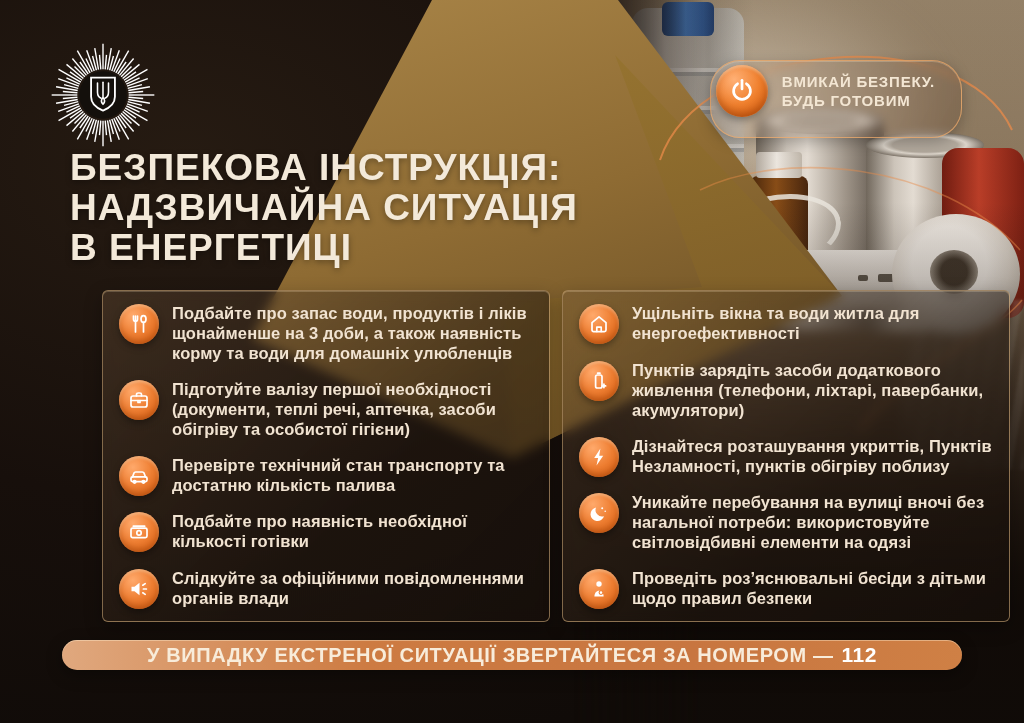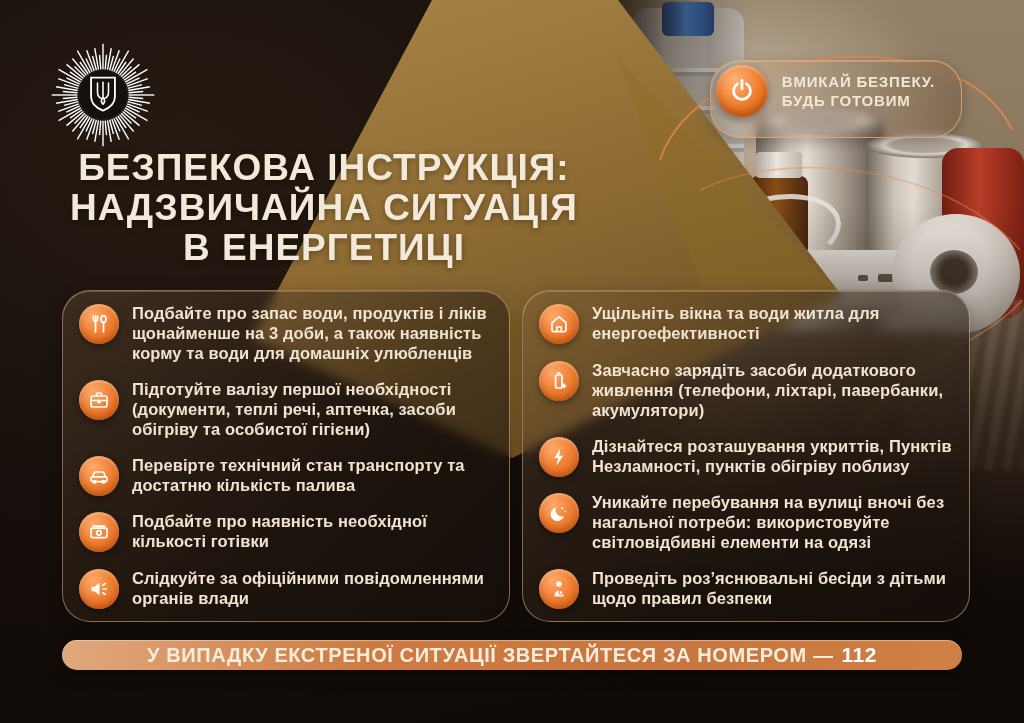--- a/index.html
+++ b/index.html
@@ -61,28 +61,28 @@
     background:linear-gradient(120deg,rgba(210,180,150,.22),rgba(90,60,40,.28));
     border:1px solid rgba(238,170,105,.75);
     box-shadow:0 4px 14px rgba(0,0,0,.25), inset 0 1px 0 rgba(255,230,200,.25);
     backdrop-filter:blur(4px);}
   .power-circle{width:52px;height:52px;border-radius:50%;display:flex;align-items:center;justify-content:center;
     background:radial-gradient(circle at 35% 28%,#ffb075,#f0812f 50%,#dd6616 82%,#c2560f);
     box-shadow:0 3px 8px rgba(0,0,0,.35), inset 0 -4px 8px rgba(125,45,0,.45), inset 0 2px 3px rgba(255,225,190,.6);}
   .badge-text{font-size:15px;font-weight:bold;letter-spacing:.8px;line-height:19px;color:#f3e6d3;}
   .title{position:absolute;left:70px;top:148px;margin:0;font-size:37px;line-height:40px;
     font-weight:bold;letter-spacing:1px;color:#f3e9d9;text-shadow:0 2px 6px rgba(0,0,0,.35);}
-  .title span{display:block;text-align:center;}
-  
-  .panel{position:absolute;top:290px;width:448px;height:332px;border-radius:28px;box-sizing:border-box;
+  .title span{display:block;}
+  
+  .panel{position:absolute;top:290px;width:448px;height:332px;border-radius:6px;box-sizing:border-box;
     padding:12px 16px;display:flex;flex-direction:column;justify-content:space-between;
     background:linear-gradient(135deg,rgba(120,92,64,.34),rgba(34,24,16,.55) 60%,rgba(24,16,11,.6));
     border:1px solid rgba(216,178,128,.55);
     box-shadow:inset 0 1px 0 rgba(255,230,190,.22), 0 6px 18px rgba(0,0,0,.28);
-    backdrop-filter:blur(6px);}
+    backdrop-filter:blur(6px);margin-left:40px;}
   #panel-left{left:62px;} #panel-right{left:522px;}
   .item{display:flex;gap:13px;align-items:flex-start;}
   .icon-circle{flex:0 0 40px;width:40px;height:40px;border-radius:50%;margin-top:1px;
     display:flex;align-items:center;justify-content:center;
     background:radial-gradient(circle at 35% 28%,#ffa96b,#ef8034 48%,#e06a1c 80%,#c2560f);
     box-shadow:0 3px 7px rgba(0,0,0,.35), inset 0 -3px 6px rgba(125,45,0,.4), inset 0 2px 3px rgba(255,220,180,.55);}
   .icon-circle svg{width:24px;height:24px;}
   .item-text{margin:0;font-size:16.5px;line-height:20px;font-weight:bold;letter-spacing:.1px;color:#f1e3d1;}
   
   .banner{position:absolute;left:62px;right:62px;top:640px;height:30px;border-radius:24px;
@@ -332,21 +332,21 @@
     <span class="icon-circle">
           <svg viewBox="0 0 24 24">
             <g fill="none" stroke="#fff" stroke-width="1.7" stroke-linecap="round" stroke-linejoin="round">
               <rect x="8.6" y="6" width="6.4" height="13" rx="1.8"></rect>
               <path d="M10.6 4.2h2.4"></path>
               <path d="M16.9 15.2v3.4"></path>
               <path d="M15.2 16.9h3.4"></path>
             </g>
           </svg>
         </span>
-    <p class="item-text">Завчасно зарядіть засоби додаткового живлення (телефони, ліхтарі, павербанки, акумулятори)</p>
+    <p class="item-text">Пунктів зарядіть засоби додаткового живлення (телефони, ліхтарі, павербанки, акумулятори)</p>
   </div>
 
   <div class="item">
     <span class="icon-circle">
           <svg viewBox="0 0 24 24">
             <path d="M13.4 3.5L7.2 13h3.9l-1.6 7.5 6.7-9.8h-4l1.2-7.2z" fill="#fff"></path>
           </svg>
         </span>
     <p class="item-text">Дізнайтеся розташування укриттів, Пунктів Незламності, пунктів обігріву поблизу</p>
   </div>

